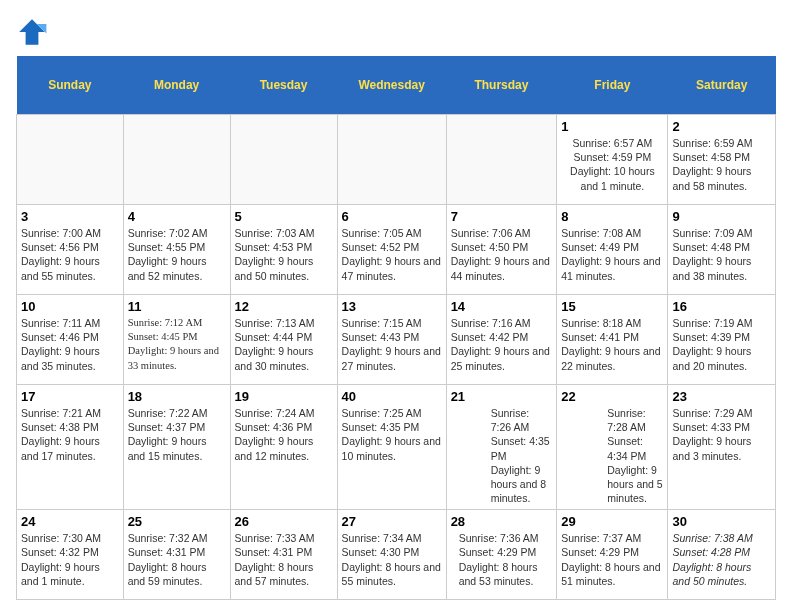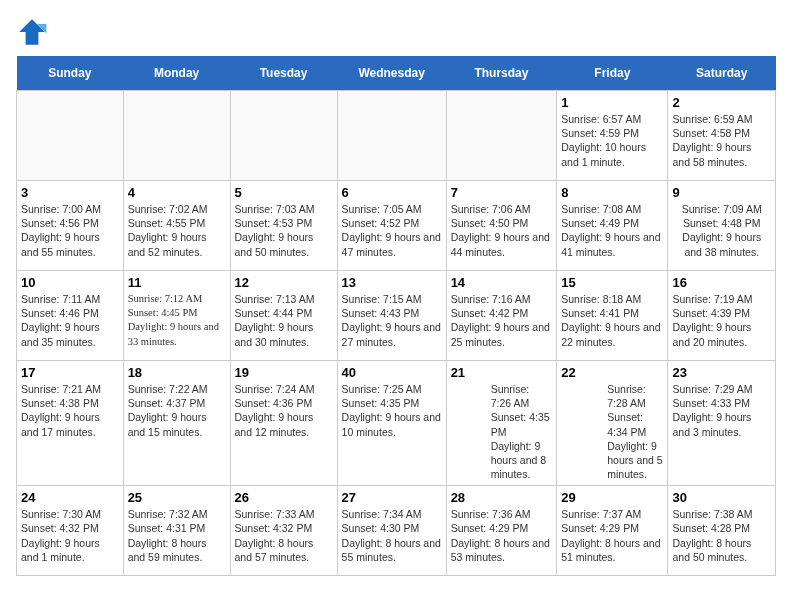--- a/index.html
+++ b/index.html
@@ -52,24 +52,24 @@
       font-size: 15px;
       color: #555;
     }
     table {
       width: 100%;
       border-collapse: collapse;
       font-size: 11px;
     }
     .day-header {
       background: #2a6abf;
-      color: #ffffff;
+      color: #fde047;
       font-weight: bold;
       font-size: 12px;
-      padding: 10px 4px;
+      padding: 22px 4px;
     }
     td {
       border: 1px solid #ccc;
       vertical-align: top;
       padding: 4px;
       min-height: 80px;
       width: 113px;
       background: #fff;
     }
     .day-num {
@@ -124,21 +124,21 @@
   </thead>
   <tbody id="calendar-body">
   <tr class="week-row">
         <td class="empty-cell"></td>
         <td class="empty-cell"></td>
         <td class="empty-cell"></td>
         <td class="empty-cell"></td>
         <td class="empty-cell"></td>
         <td>
           <span class="day-num">1</span>
-          <div class="cell-text" style="white-space: pre-line;">Sunrise: 6:57 AM
+          <div class="cell-text" style="white-space: pre-line; text-align: center;">Sunrise: 6:57 AM
 Sunset: 4:59 PM
 Daylight: 10 hours and 1 minute.</div>
         </td>
         <td>
           <span class="day-num">2</span>
           <div class="cell-text" style="white-space: pre-line;">Sunrise: 6:59 AM
 Sunset: 4:58 PM
 Daylight: 9 hours and 58 minutes.</div>
         </td>
       </tr>
@@ -174,21 +174,21 @@
 Daylight: 9 hours and 44 minutes.</div>
         </td>
         <td>
           <span class="day-num">8</span>
           <div class="cell-text" style="white-space: pre-line;">Sunrise: 7:08 AM
 Sunset: 4:49 PM
 Daylight: 9 hours and 41 minutes.</div>
         </td>
         <td>
           <span class="day-num">9</span>
-          <div class="cell-text" style="white-space: pre-line; text-align: center;">Sunrise: 7:09 AM
+          <div class="cell-text" style="white-space: pre-line;">Sunrise: 7:09 AM
 Sunset: 4:48 PM
 Daylight: 9 hours and 38 minutes.</div>
         </td>
       </tr>
       <tr class="week-row">
         <td>
           <span class="day-num">10</span>
           <div class="cell-text" style="white-space: pre-line;">Sunrise: 7:11 AM
 Sunset: 4:46 PM
 Daylight: 9 hours and 35 minutes.</div>
@@ -283,42 +283,42 @@
         </td>
         <td>
           <span class="day-num">25</span>
           <div class="cell-text" style="white-space: pre-line;">Sunrise: 7:32 AM
 Sunset: 4:31 PM
 Daylight: 8 hours and 59 minutes.</div>
         </td>
         <td>
           <span class="day-num">26</span>
           <div class="cell-text" style="white-space: pre-line;">Sunrise: 7:33 AM
-Sunset: 4:32 PM
+Sunset: 4:31 PM
 Daylight: 8 hours and 57 minutes.</div>
         </td>
         <td>
           <span class="day-num">27</span>
           <div class="cell-text" style="white-space: pre-line;">Sunrise: 7:34 AM
 Sunset: 4:30 PM
 Daylight: 8 hours and 55 minutes.</div>
         </td>
         <td>
           <span class="day-num">28</span>
-          <div class="cell-text" style="white-space: pre-line;">Sunrise: 7:36 AM
+          <div class="cell-text" style="white-space: pre-line; margin-left: 8px;">Sunrise: 7:36 AM
 Sunset: 4:29 PM
 Daylight: 8 hours and 53 minutes.</div>
         </td>
         <td>
           <span class="day-num">29</span>
           <div class="cell-text" style="white-space: pre-line;">Sunrise: 7:37 AM
 Sunset: 4:29 PM
 Daylight: 8 hours and 51 minutes.</div>
         </td>
         <td>
           <span class="day-num">30</span>
-          <div class="cell-text" style="white-space: pre-line;">Sunrise: 7:38 AM
+          <div class="cell-text" style="white-space: pre-line; font-style: italic;">Sunrise: 7:38 AM
 Sunset: 4:28 PM
 Daylight: 8 hours and 50 minutes.</div>
         </td>
       </tr>
     </tbody>
 </table>
 
 </body></html>

